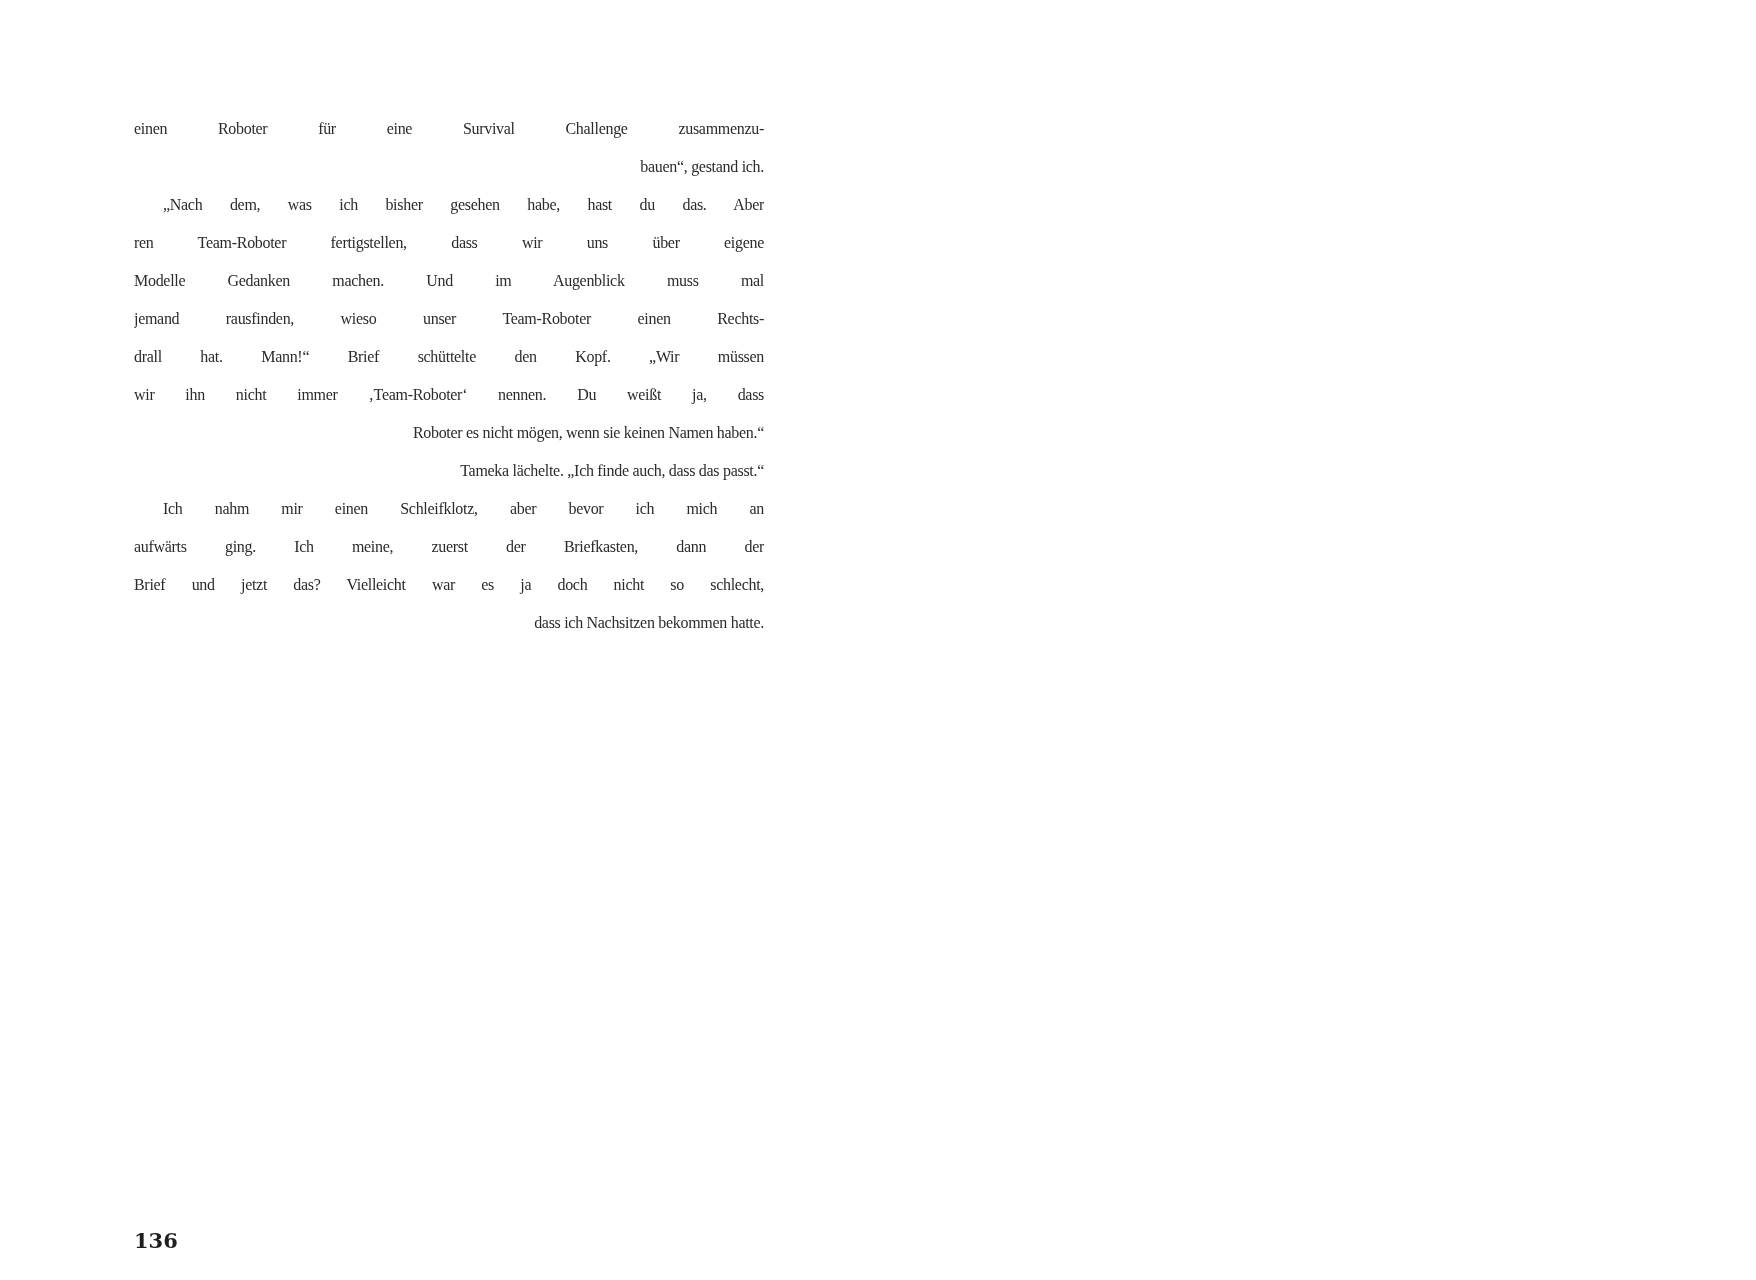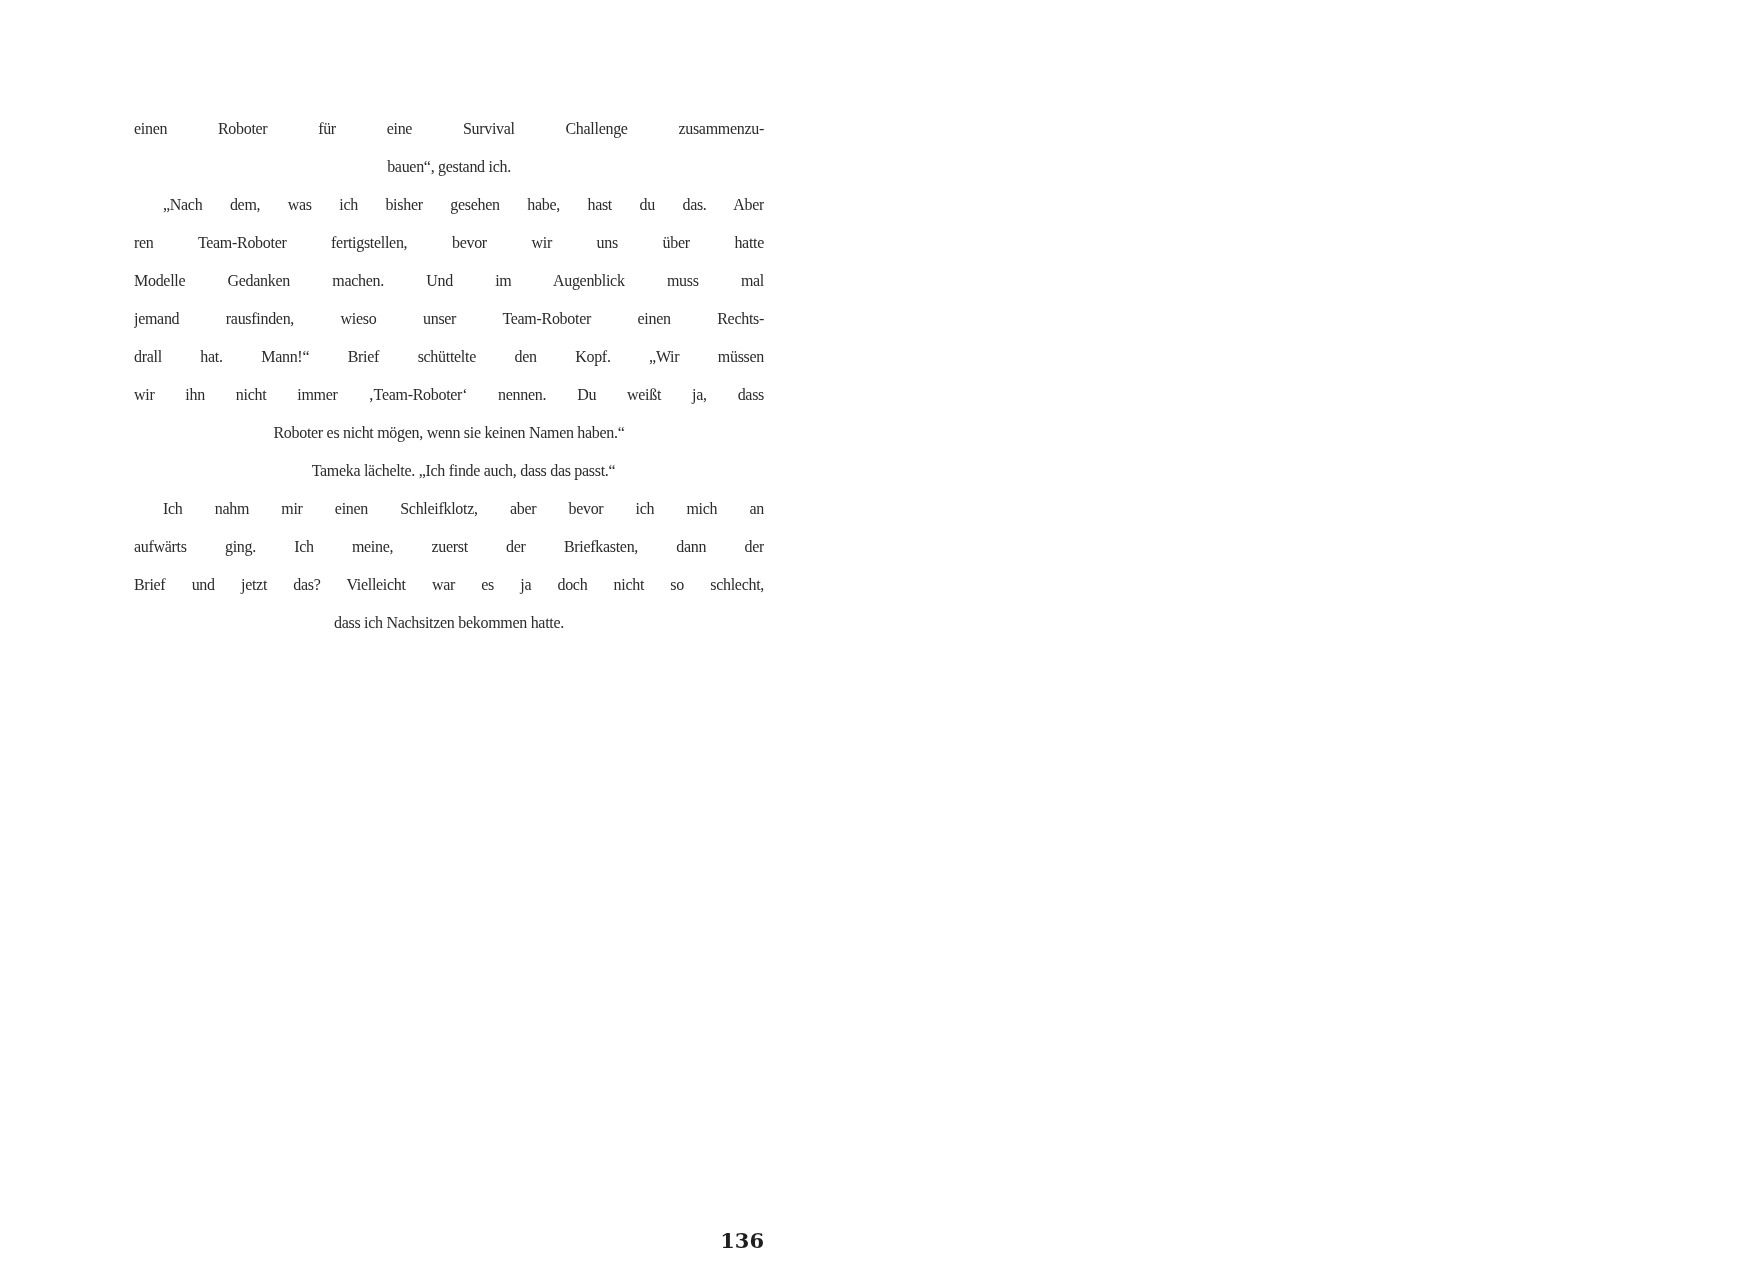--- a/index.html
+++ b/index.html
@@ -27,44 +27,44 @@
     font-size:16px;
     letter-spacing:-0.3px;
     white-space:nowrap;
   }
   .line.j{
     white-space:normal;
     text-align:justify;
     text-align-last:justify;
     overflow:hidden;
   }
-  .line.e{text-align:center;}
+  .line.e{text-align:right;}
   .line.i{padding-left:29px;}
 
   .folio{
     position:absolute;
     width:630px;
     top:1228px;
-    text-align:right;
+    text-align:left;
     font-family:"DejaVu Serif", serif;
     font-weight:bold;
     font-size:21px;
     color:#1f1f1f;
   }
   #folio-left{left:134px;}
 </style>
 </head>
 <body>
 
 <div class="page" id="page-left">
   <div class="textcol" id="left-text">
     <div class="line j">einen Roboter für eine Survival Challenge zusammenzu-</div>
     <div class="line e">bauen“, gestand ich.</div>
     <div class="line j i">„Nach dem, was ich bisher gesehen habe, hast du das. Aber</div>
-    <div class="line j">ren Team-Roboter fertigstellen, bevor wir uns über hatte</div>
+    <div class="line j">ren Team-Roboter fertigstellen, dass wir uns über eigene</div>
     <div class="line j">Modelle Gedanken machen. Und im Augenblick muss mal</div>
     <div class="line j">jemand rausfinden, wieso unser Team-Roboter einen Rechts-</div>
     <div class="line j">drall hat. Mann!“ Brief schüttelte den Kopf. „Wir müssen</div>
     <div class="line j">wir ihn nicht immer ‚Team-Roboter‘ nennen. Du weißt ja, dass</div>
     <div class="line e">Roboter es nicht mögen, wenn sie keinen Namen haben.“</div>
     <div class="line e i">Tameka lächelte. „Ich finde auch, dass das passt.“</div>
     <div class="line j i">Ich nahm mir einen Schleifklotz, aber bevor ich mich an</div>
     <div class="line j">aufwärts ging. Ich meine, zuerst der Briefkasten, dann der</div>
     <div class="line j">Brief und jetzt das? Vielleicht war es ja doch nicht so schlecht,</div>
     <div class="line e">dass ich Nachsitzen bekommen hatte.</div>

